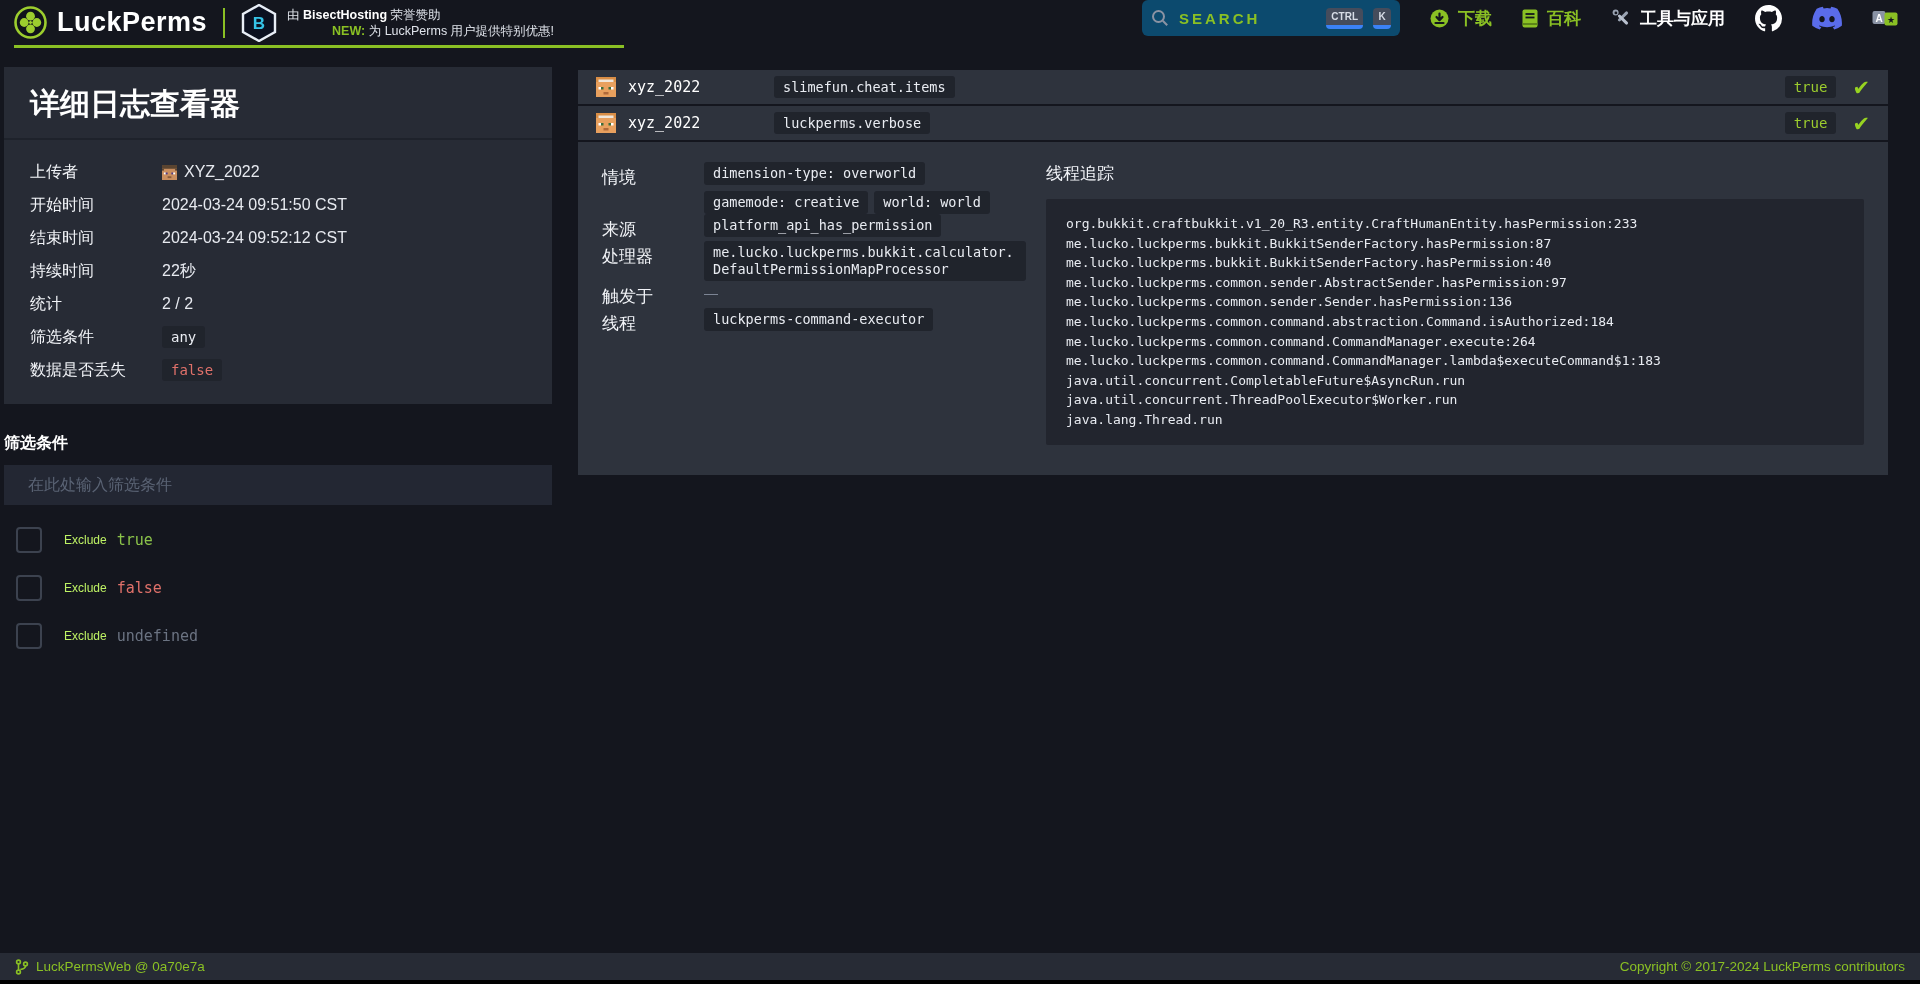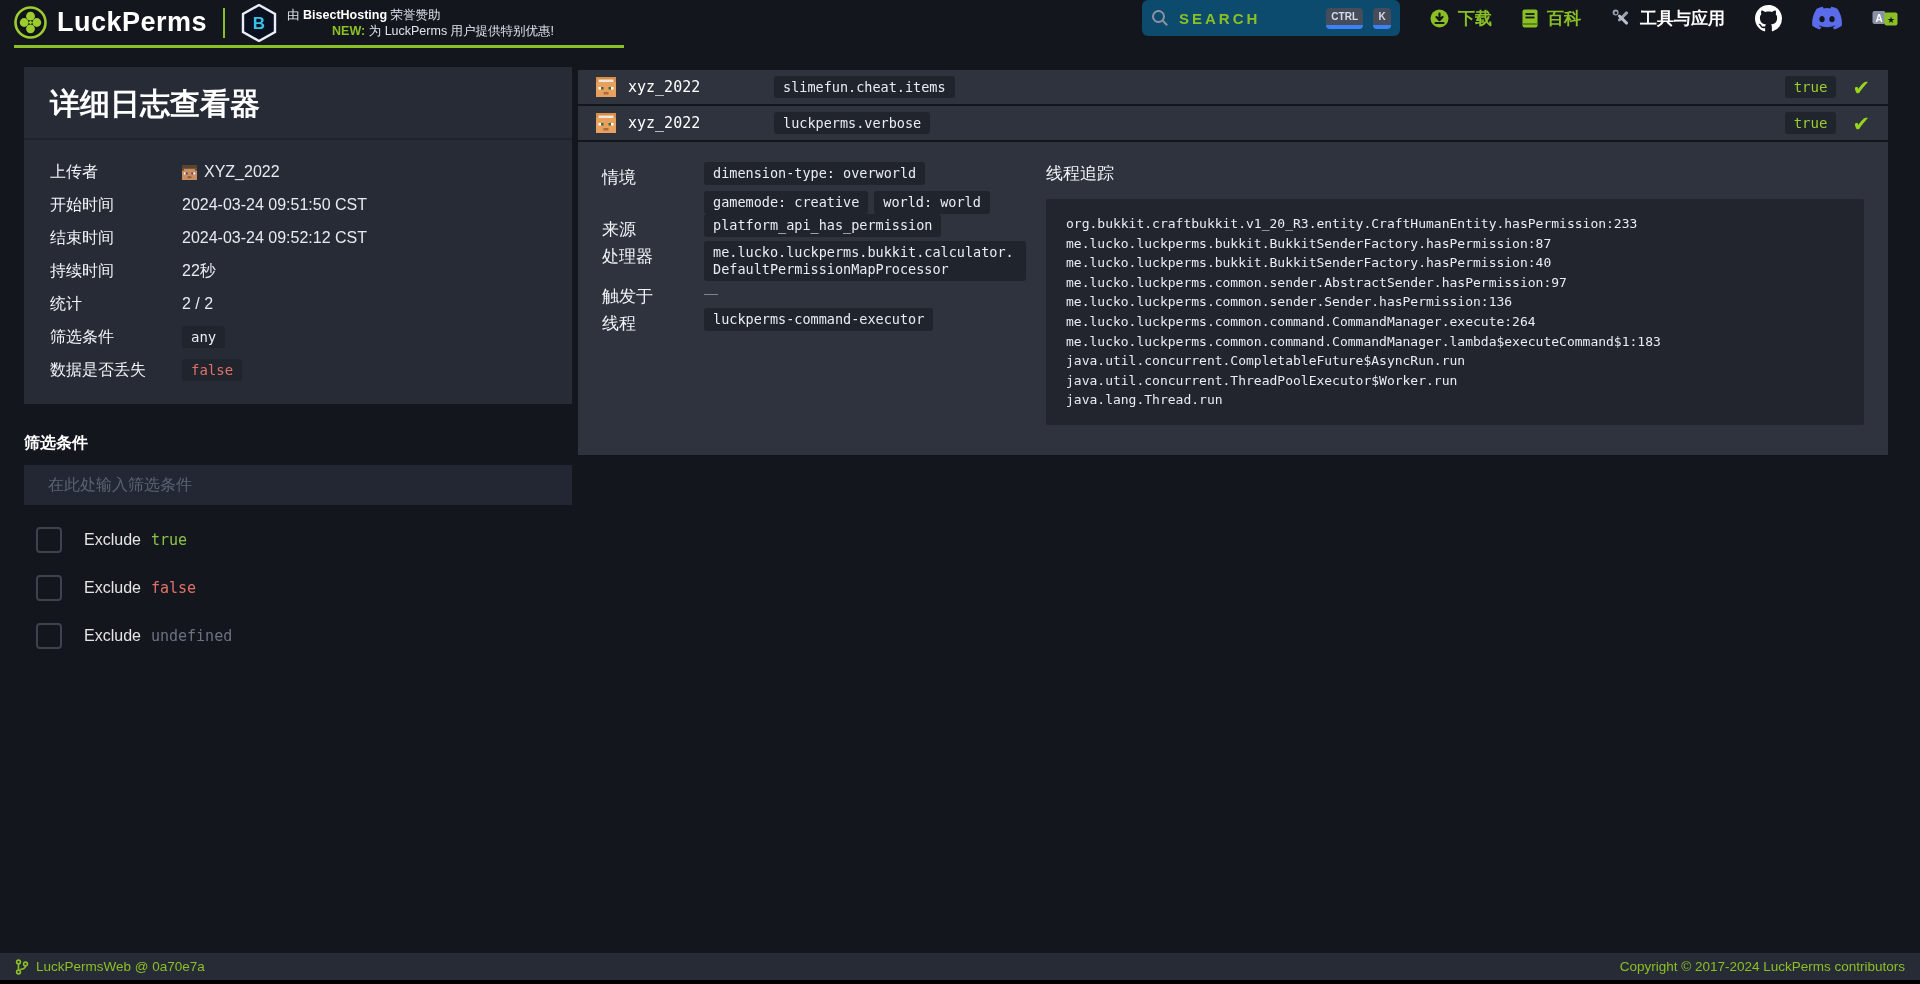--- a/index.html
+++ b/index.html
@@ -33,36 +33,36 @@
   .badge-new{color:var(--accent);font-weight:bold;margin-left:45px;}
   .nav-right{margin-left:auto;display:flex;align-items:center;gap:30px;}
   .searchbox{width:258px;height:36px;background:#0c4a6e;border-radius:6px;display:flex;align-items:center;gap:10px;padding:0 9px;cursor:pointer;}
   .search-label{color:var(--accent);font-weight:bold;font-size:15px;letter-spacing:3px;flex:1;}
   .kbd{background:#454c5c;color:#d7dce6;border-radius:4px;font-size:10px;font-weight:bold;padding:3px 5px;border-bottom:4px solid #3b82f6;min-width:18px;text-align:center;}
   .nav-link{display:flex;align-items:center;gap:9px;font-size:17px;font-weight:600;color:#fff;cursor:pointer;white-space:nowrap;}
   .nav-link.green{color:var(--accent);}
   .icon{display:inline-flex;align-items:center;justify-content:center;}
 
   
-  .sidebar{position:absolute;left:24px;top:67px;width:548px;}
+  .sidebar{position:absolute;left:4px;top:67px;width:548px;}
   .meta-card{background:var(--panel);}
   .card-title{padding:17px 26px 13px;font-size:30px;font-weight:bold;color:#fff;border-bottom:2px solid #1e222b;}
   .meta-rows{padding:20px 26px 22px;}
   .meta-row{display:flex;align-items:center;min-height:24px;margin-bottom:9px;font-size:16px;}
   .meta-row:last-child{margin-bottom:0;}
   .meta-label{width:132px;flex:none;color:#f2f4f8;}
   .meta-value{display:flex;align-items:center;gap:7px;}
   .chip{background:var(--chip);border-radius:3px;padding:3px 9px;font-size:14px;font-family:"DejaVu Sans Mono","Liberation Mono",monospace;color:#e9ecf2;}
   .chip.red{color:var(--red-code);}
   .filter-heading{margin:29px 0 11px;font-size:16px;font-weight:bold;color:#fff;}
   .filter-input{width:100%;height:40px;background:#232733;border:none;outline:none;color:var(--text);font-size:16px;padding:0 24px;font-family:"Liberation Sans","DejaVu Sans",sans-serif;}
   .filter-input::placeholder{color:var(--muted);}
   .exclude-row{display:flex;align-items:center;margin-top:22px;cursor:pointer;}
   .checkbox{width:26px;height:26px;border:2px solid #3c424f;border-radius:4px;background:transparent;margin-left:12px;flex:none;}
-  .exclude-label{margin-left:22px;font-size:16px;color:#e5e5e5;}
+  .exclude-label{margin-left:22px;font-size:12px;color:#bef264;}
   .exclude-value{margin-left:10px;font-size:15px;}
   .exclude-value.green{color:var(--green-code);}
   .exclude-value.red{color:var(--red-code);}
   .exclude-value.grey{color:var(--grey-code);}
 
   
   .main{position:absolute;left:578px;top:70px;right:32px;}
   .perm-row{height:34px;background:var(--row);display:flex;align-items:center;padding:0 18px;margin-bottom:2px;}
   .perm-user{display:flex;align-items:center;gap:12px;width:178px;flex:none;}
   .perm-user-name{font-size:15px;color:#fff;}
@@ -346,20 +346,21 @@
       </div>
 
       <div class="trace">
         <div class="trace-heading">线程追踪</div>
         <div class="trace-block mono">
           <div class="trace-line">org.bukkit.craftbukkit.v1_20_R3.entity.CraftHumanEntity.hasPermission:233</div>
           <div class="trace-line">me.lucko.luckperms.bukkit.BukkitSenderFactory.hasPermission:87</div>
           <div class="trace-line">me.lucko.luckperms.bukkit.BukkitSenderFactory.hasPermission:40</div>
           <div class="trace-line">me.lucko.luckperms.common.sender.AbstractSender.hasPermission:97</div>
           <div class="trace-line">me.lucko.luckperms.common.sender.Sender.hasPermission:136</div>
+          <div class="trace-line">me.lucko.luckperms.common.command.abstraction.Command.isAuthorized:184</div>
           <div class="trace-line">me.lucko.luckperms.common.command.CommandManager.execute:264</div>
           <div class="trace-line">me.lucko.luckperms.common.command.CommandManager.lambda$executeCommand$1:183</div>
           <div class="trace-line">java.util.concurrent.CompletableFuture$AsyncRun.run</div>
           <div class="trace-line">java.util.concurrent.ThreadPoolExecutor$Worker.run</div>
           <div class="trace-line">java.lang.Thread.run</div>
         </div>
       </div>
     </div>
   </div>
 

